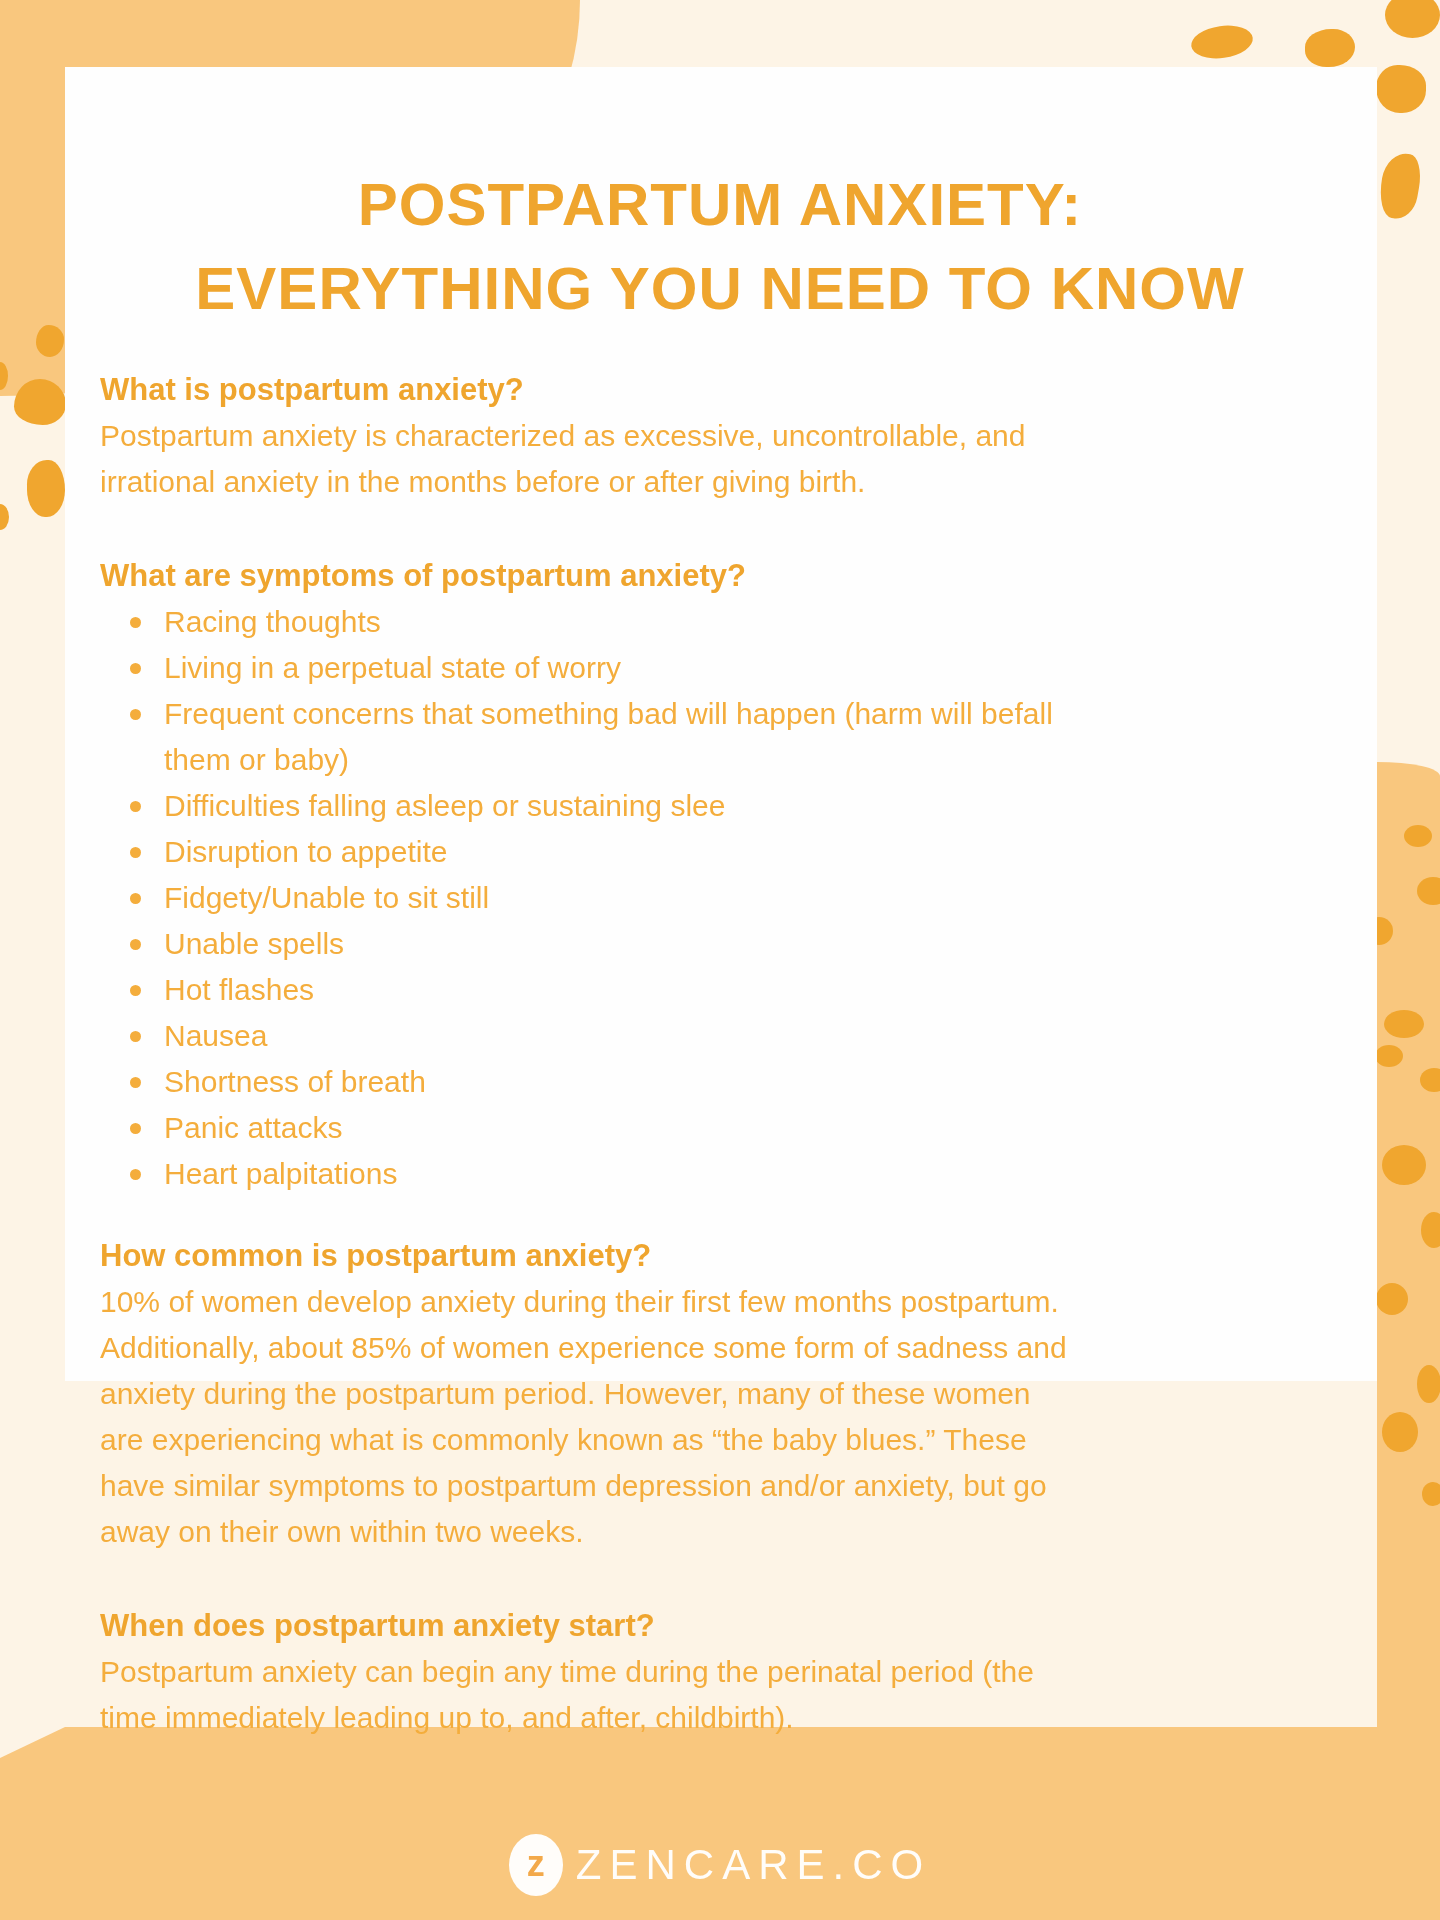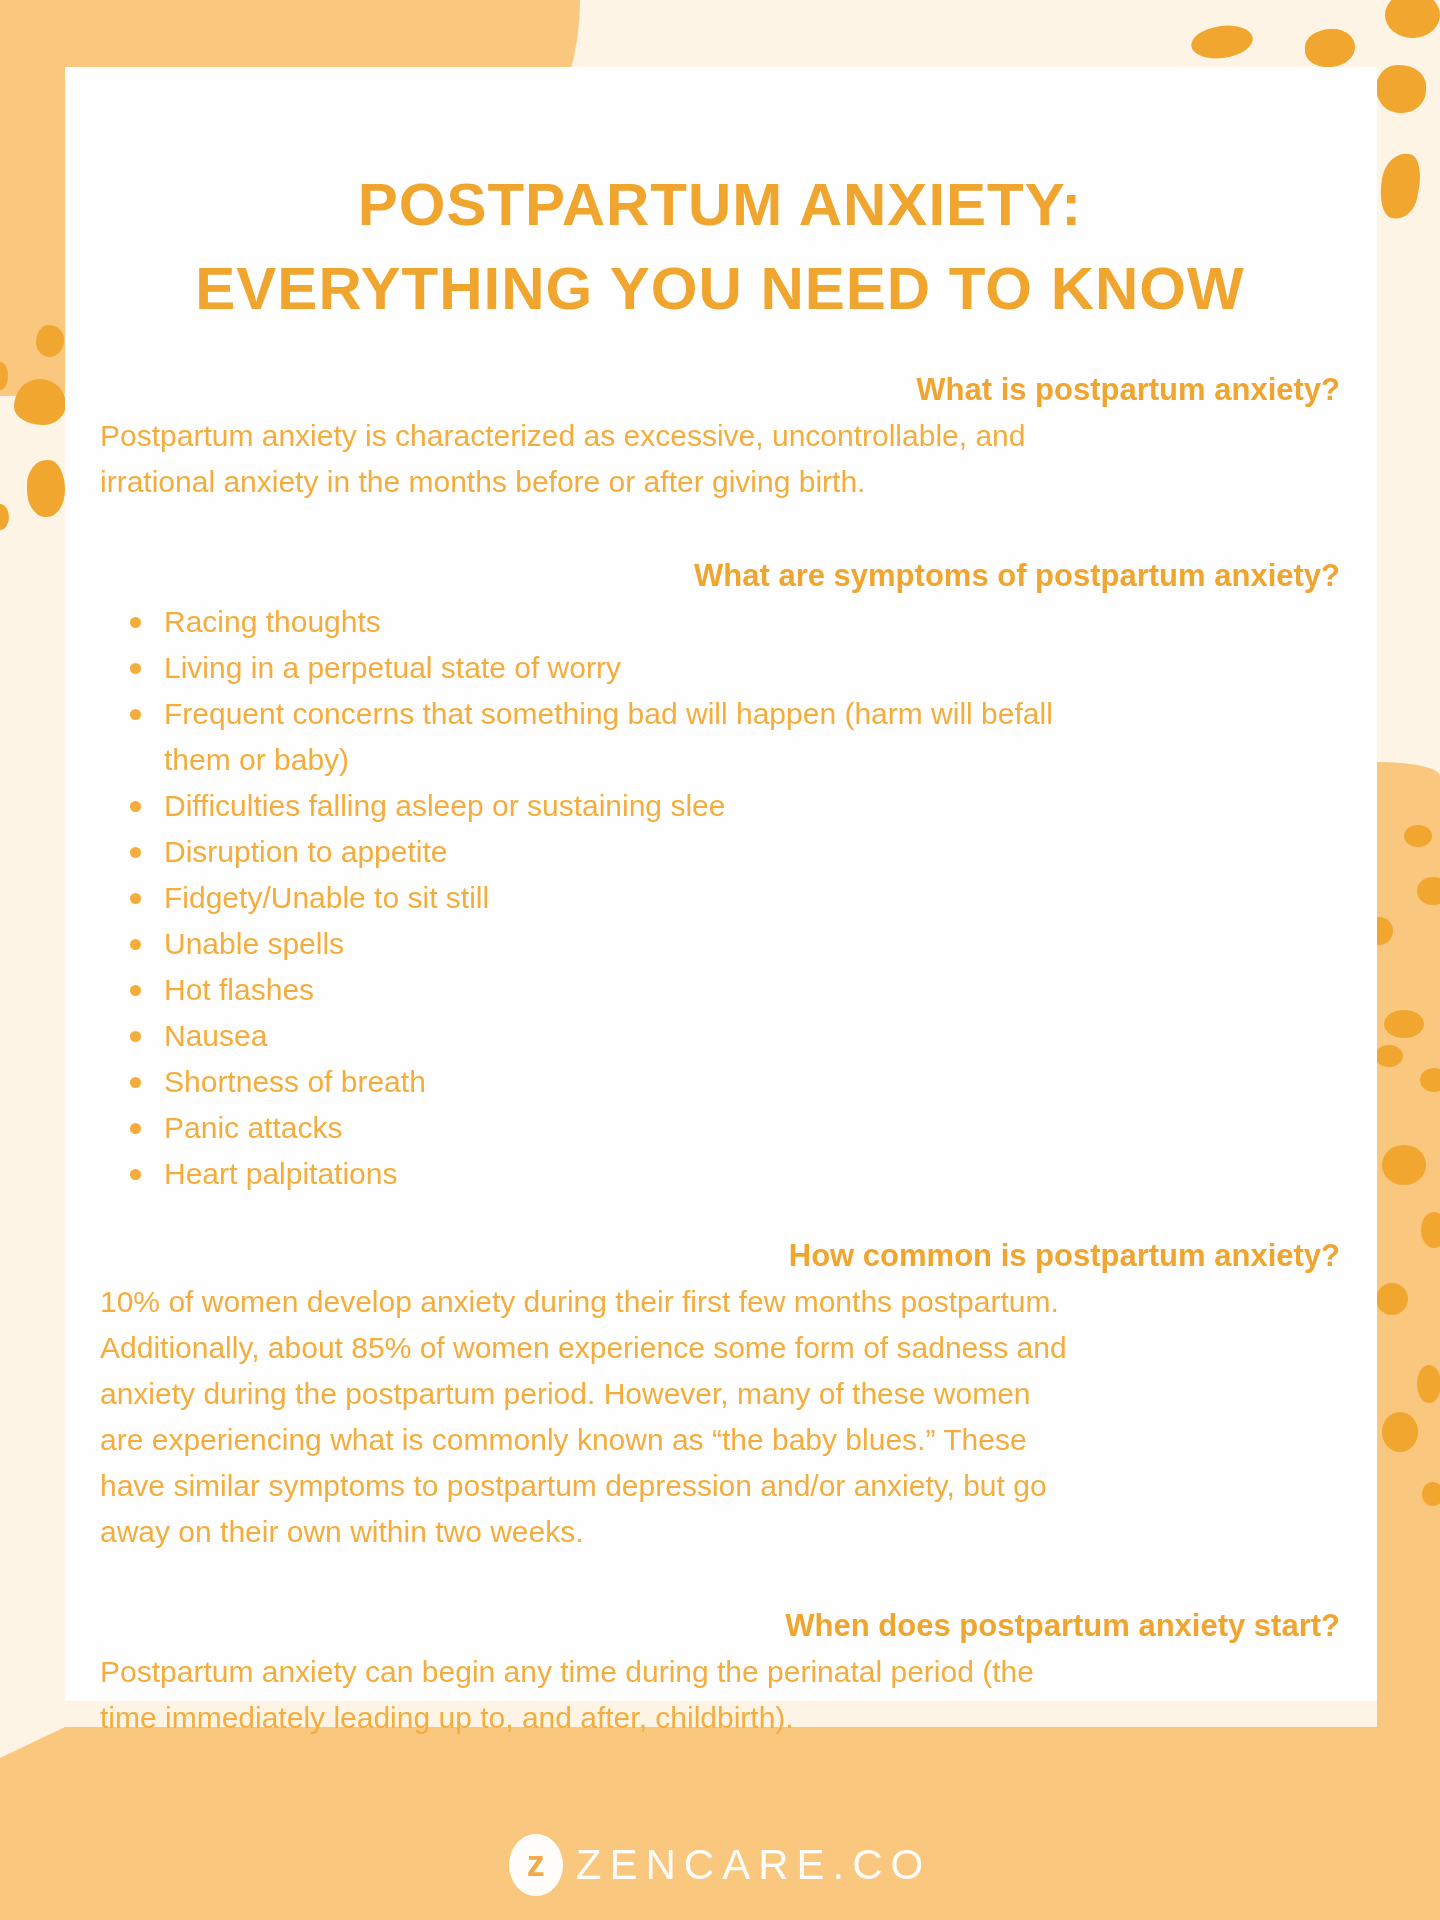--- a/index.html
+++ b/index.html
@@ -31,35 +31,35 @@
     border-top-right-radius:63px 14px;
   }
   .footer-band{
     position:absolute;left:0;top:1727px;width:1440px;height:193px;
     background:var(--band);
     clip-path:polygon(0 31px,65px 0,100% 0,100% 100%,0 100%);
   }
   .dot{position:absolute;background:var(--dot);}
   
   .card{
-    position:absolute;left:65px;top:67px;width:1312px;height:1634px;
+    position:absolute;left:65px;top:67px;width:1312px;height:1314px;
     background:var(--card);
     box-sizing:border-box;
     padding:0 37px 0 35px;
   }
   .title{
     margin-top:96px;
     text-align:center;
     color:var(--head);
     font-size:60px;line-height:84px;font-weight:700;
     letter-spacing:1px;
   }
   .section-heading{
     color:var(--head);
-    font-size:31px;line-height:46px;font-weight:700;text-align:right;
+    font-size:31px;line-height:46px;font-weight:700;
   }
   .mt-h1{margin-top:36px;}
   .mt-h2{margin-top:48px;}
   .mt-h3{margin-top:36px;}
   .mt-h4{margin-top:48px;}
   .bline{
     color:var(--body);
     font-size:30px;line-height:46px;font-weight:400;
   }
   .brow{display:flex;align-items:flex-start;padding-left:30px;}

